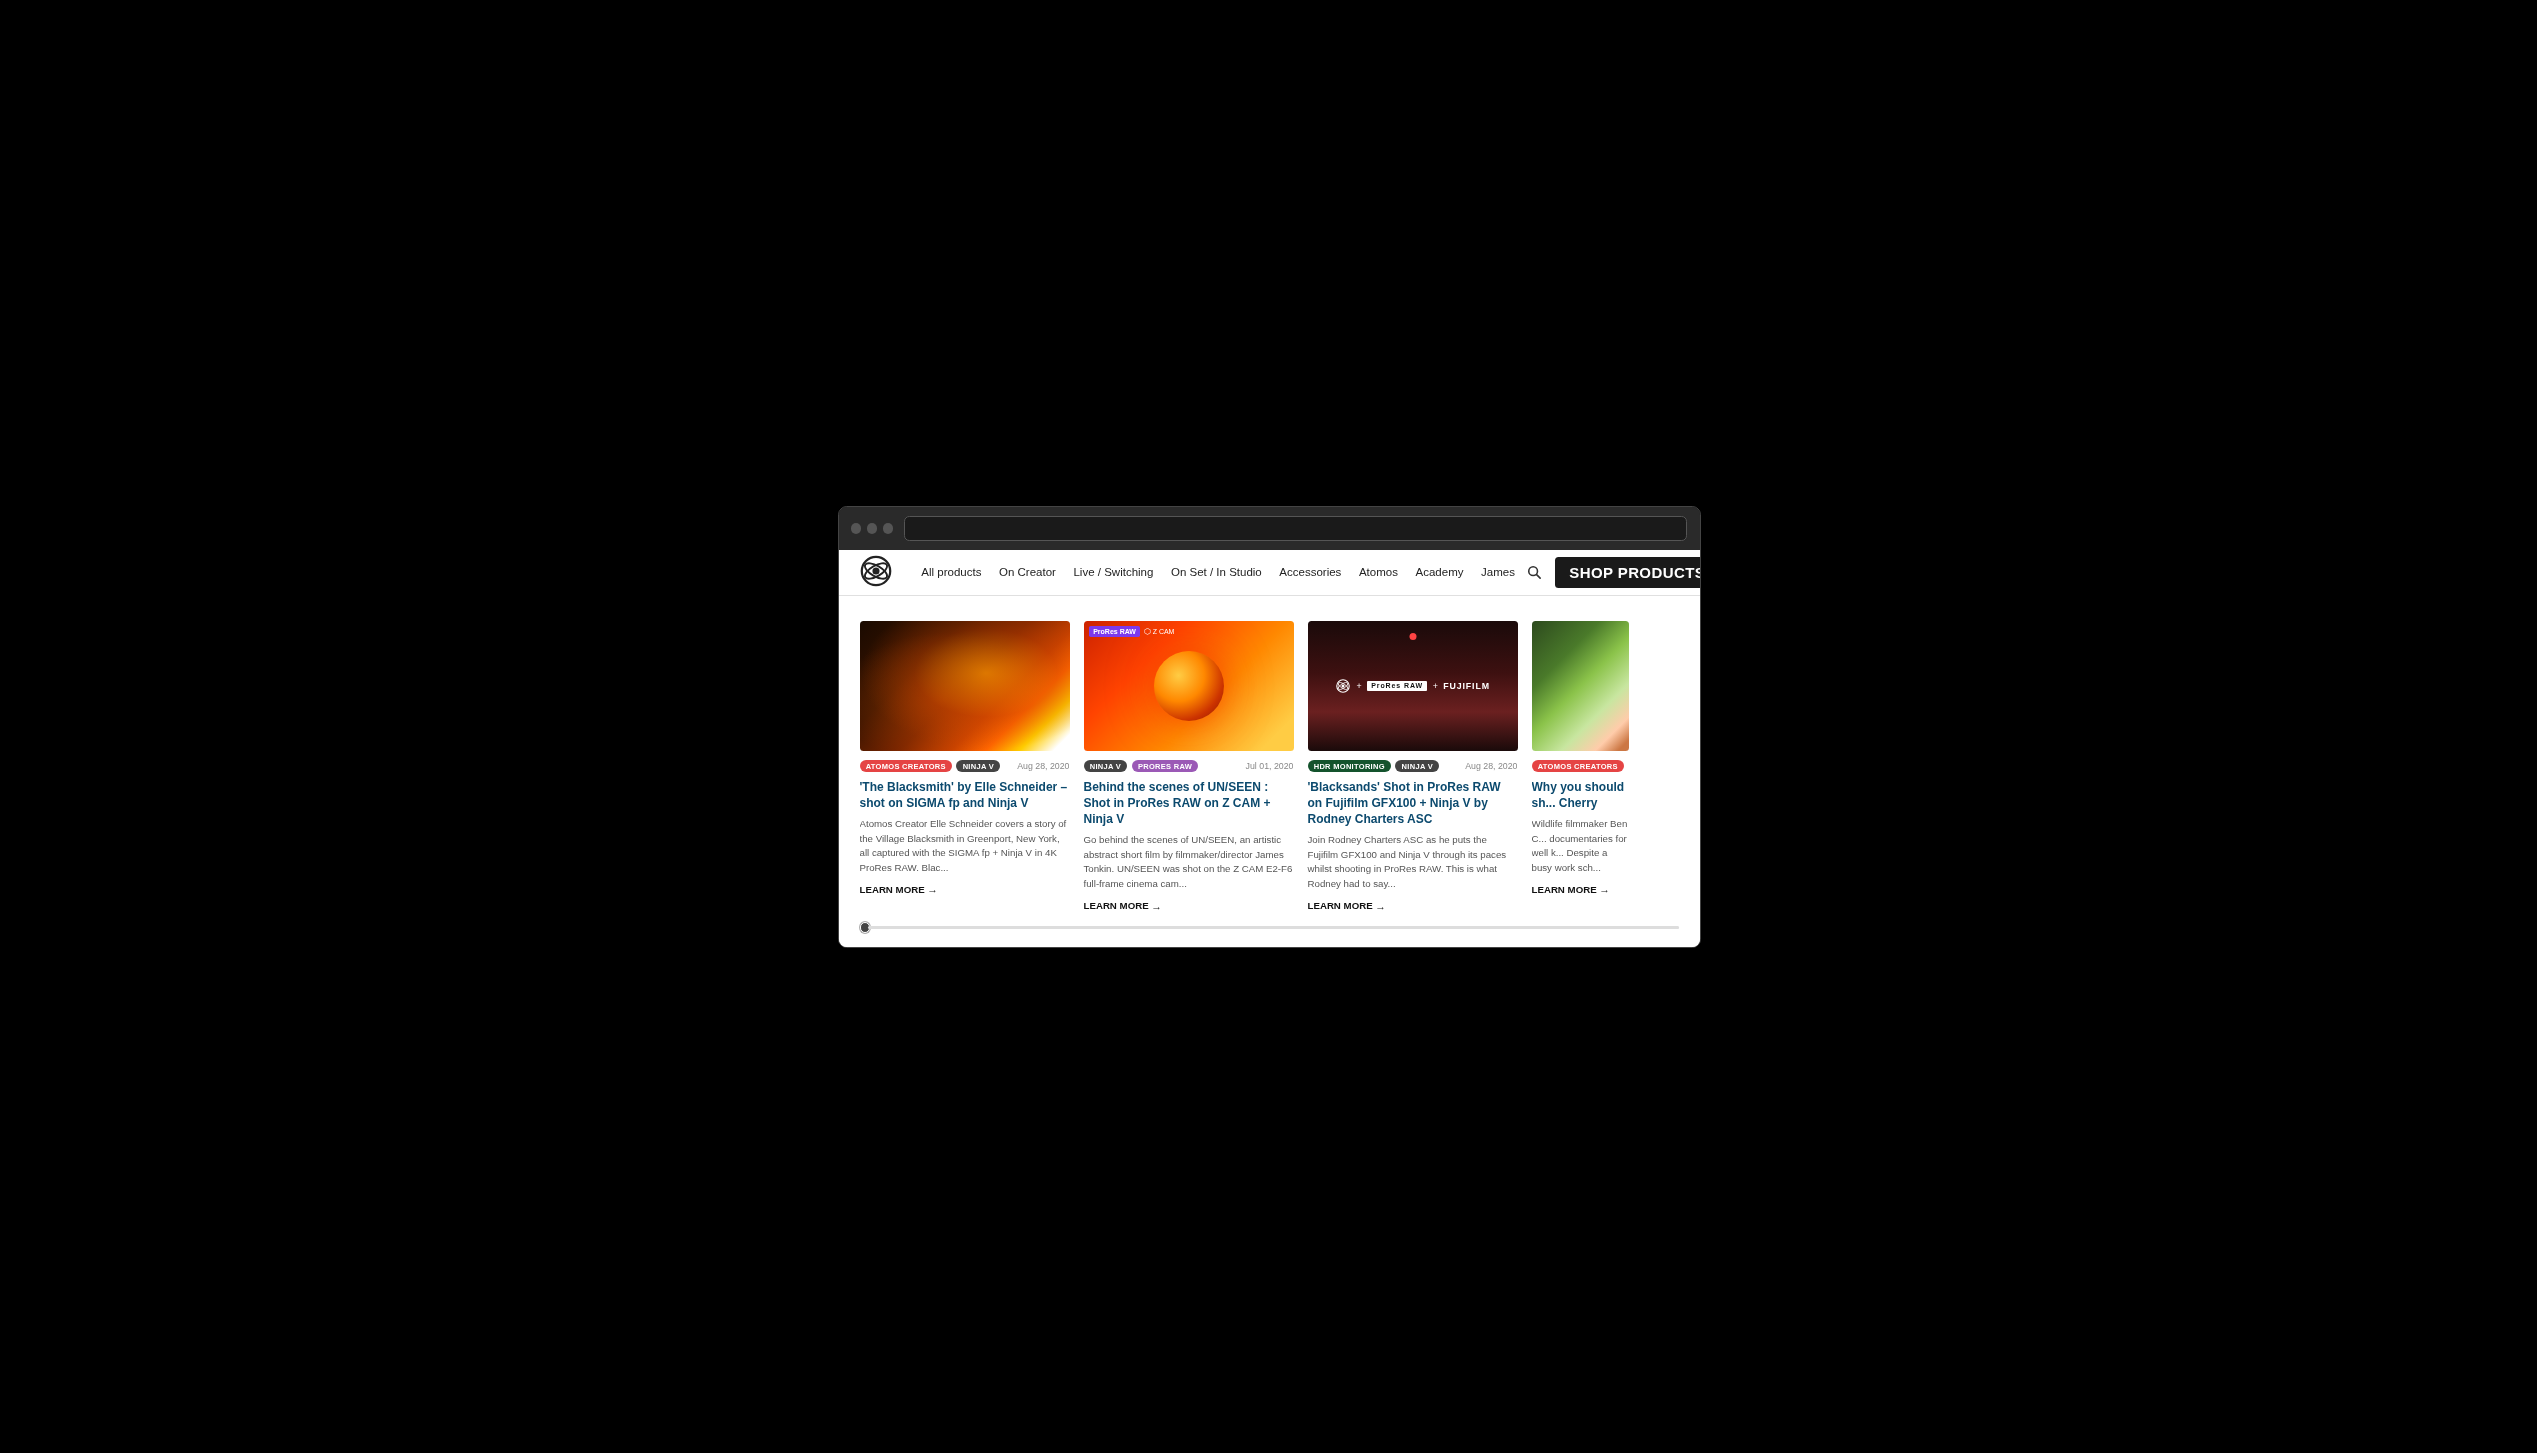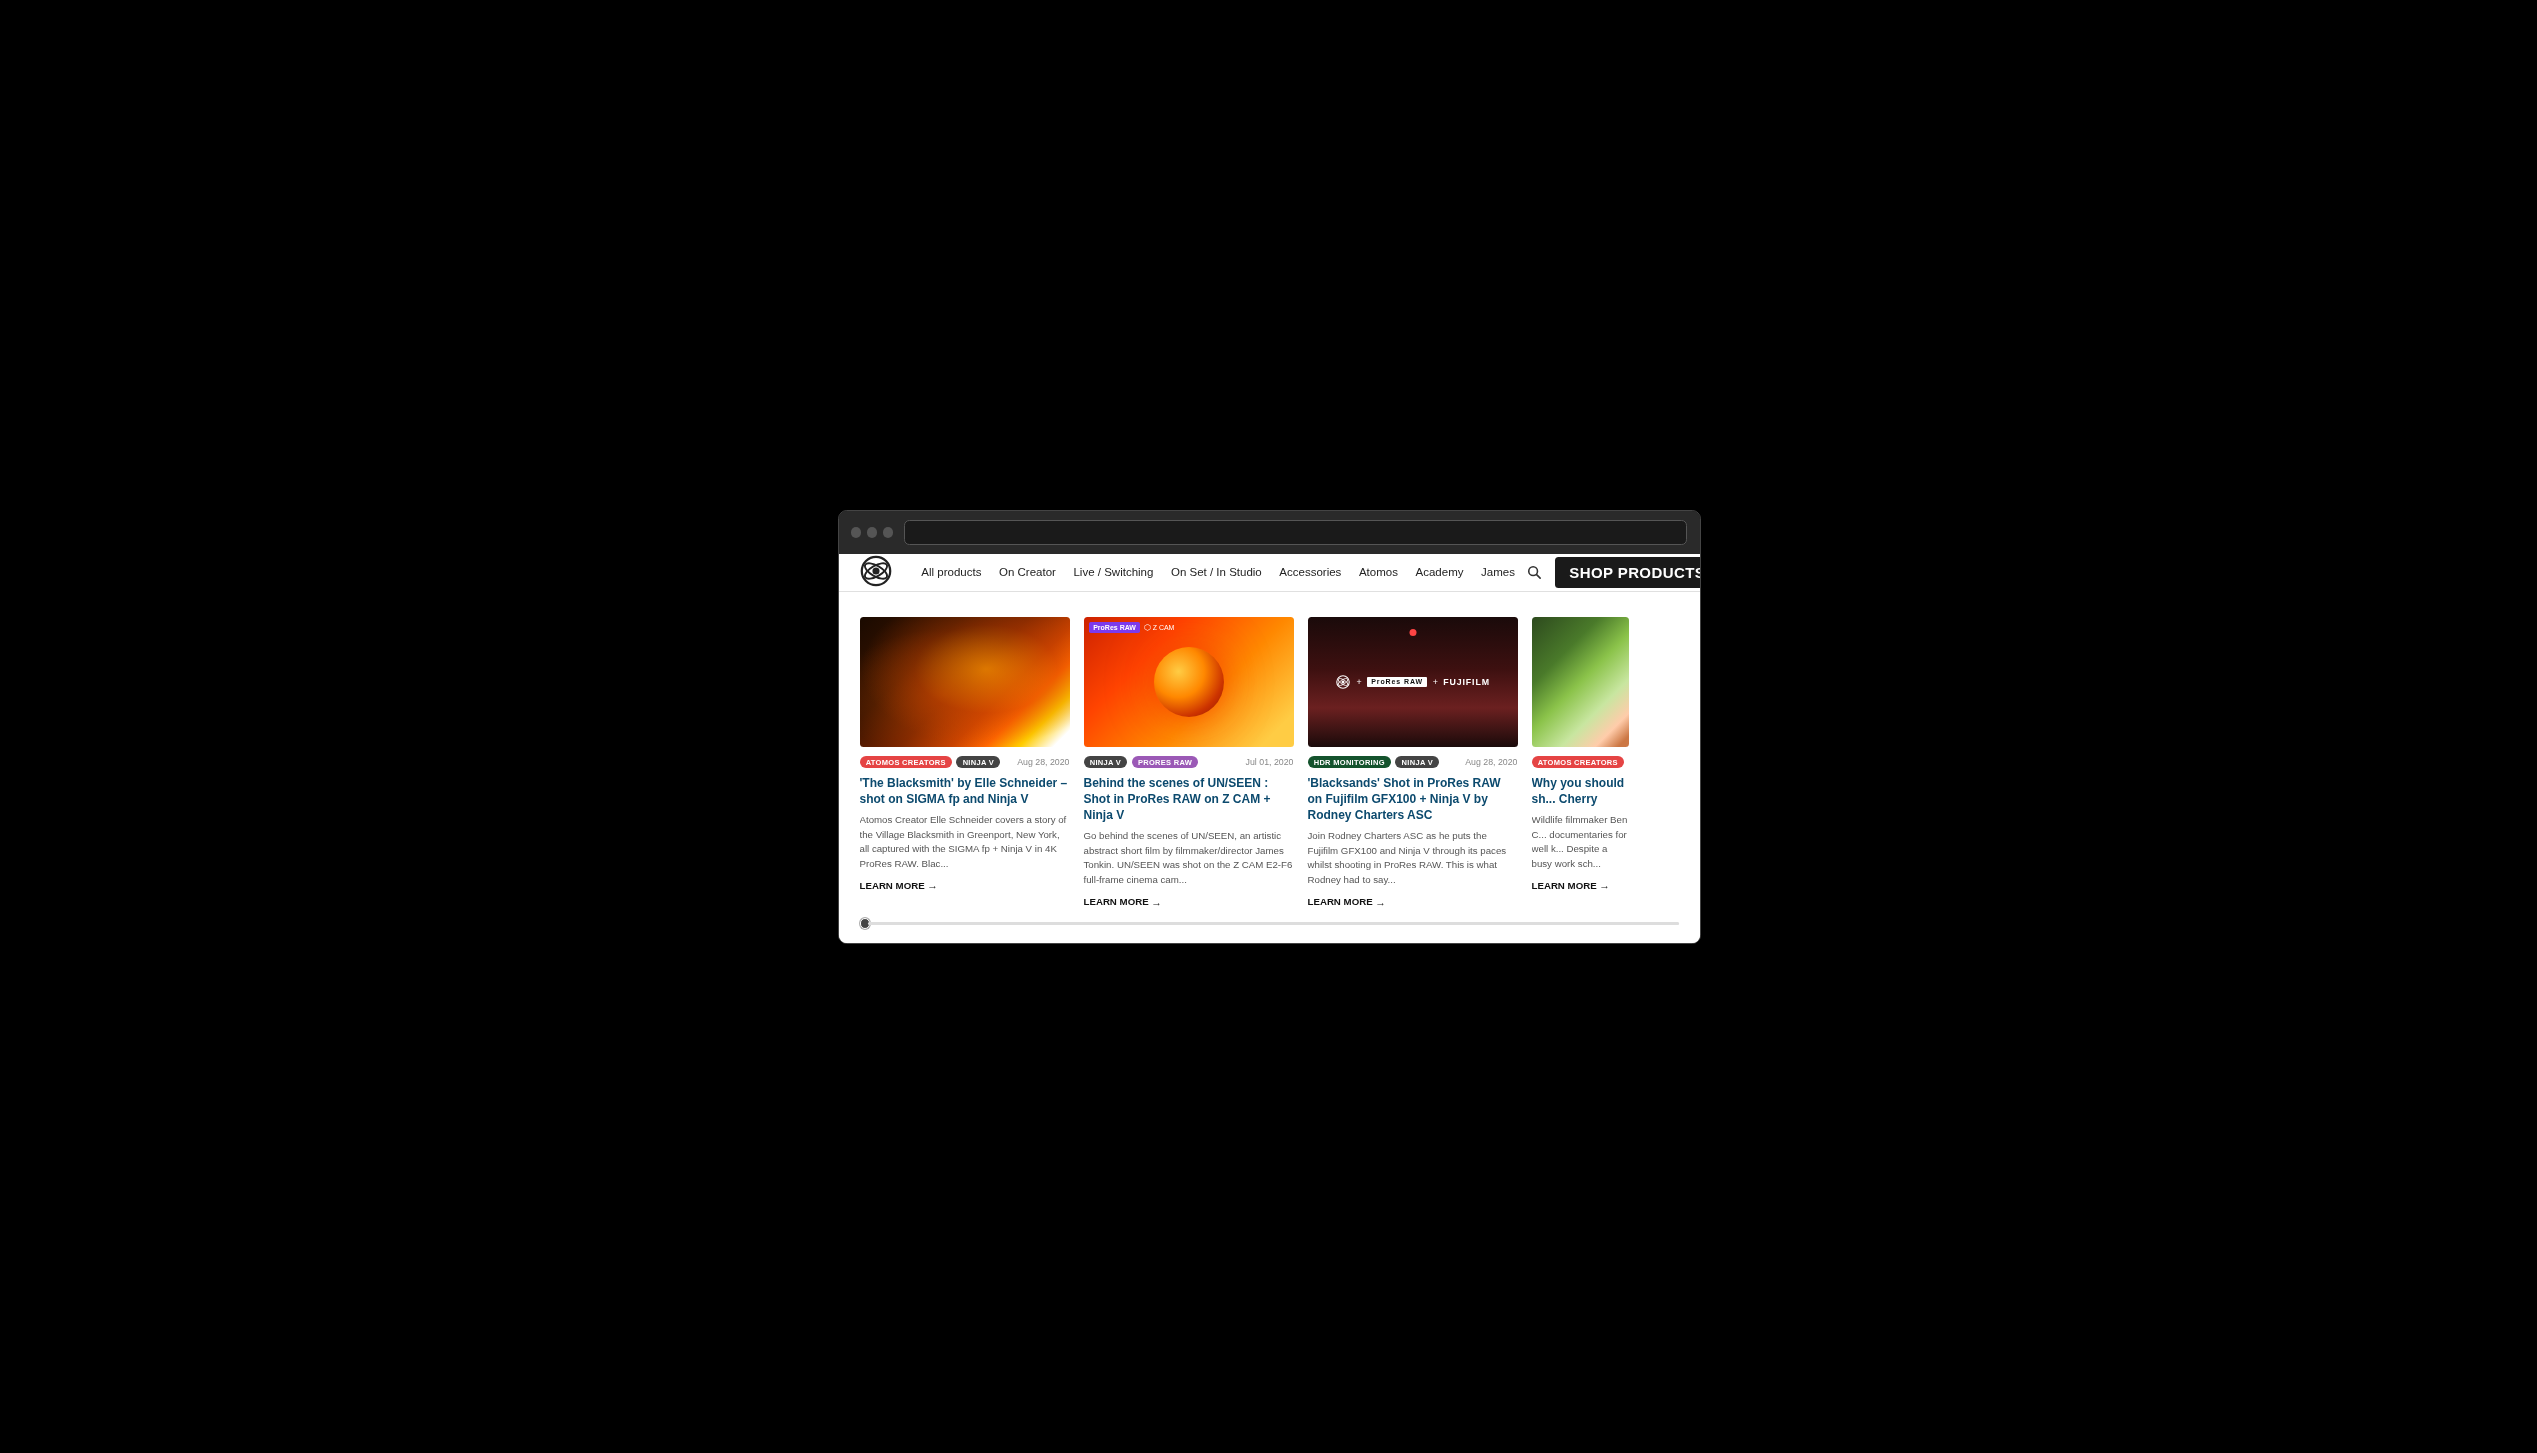--- a/index.html
+++ b/index.html
@@ -50,21 +50,21 @@
     .website {
       background: #fff;
     }
     
     .nav {
       background: #fff;
       border-bottom: 0.9px solid #e0e0e0;
       padding: 0 21px;
       display: flex;
       align-items: center;
-      height: 38px;
+      height: 46px;
       gap: 0;
     }
     .nav-logo {
       margin-right: 21px;
       flex-shrink: 0;
     }
     .nav-logo svg {
       width: 32px;
       height: 32px;
     }

